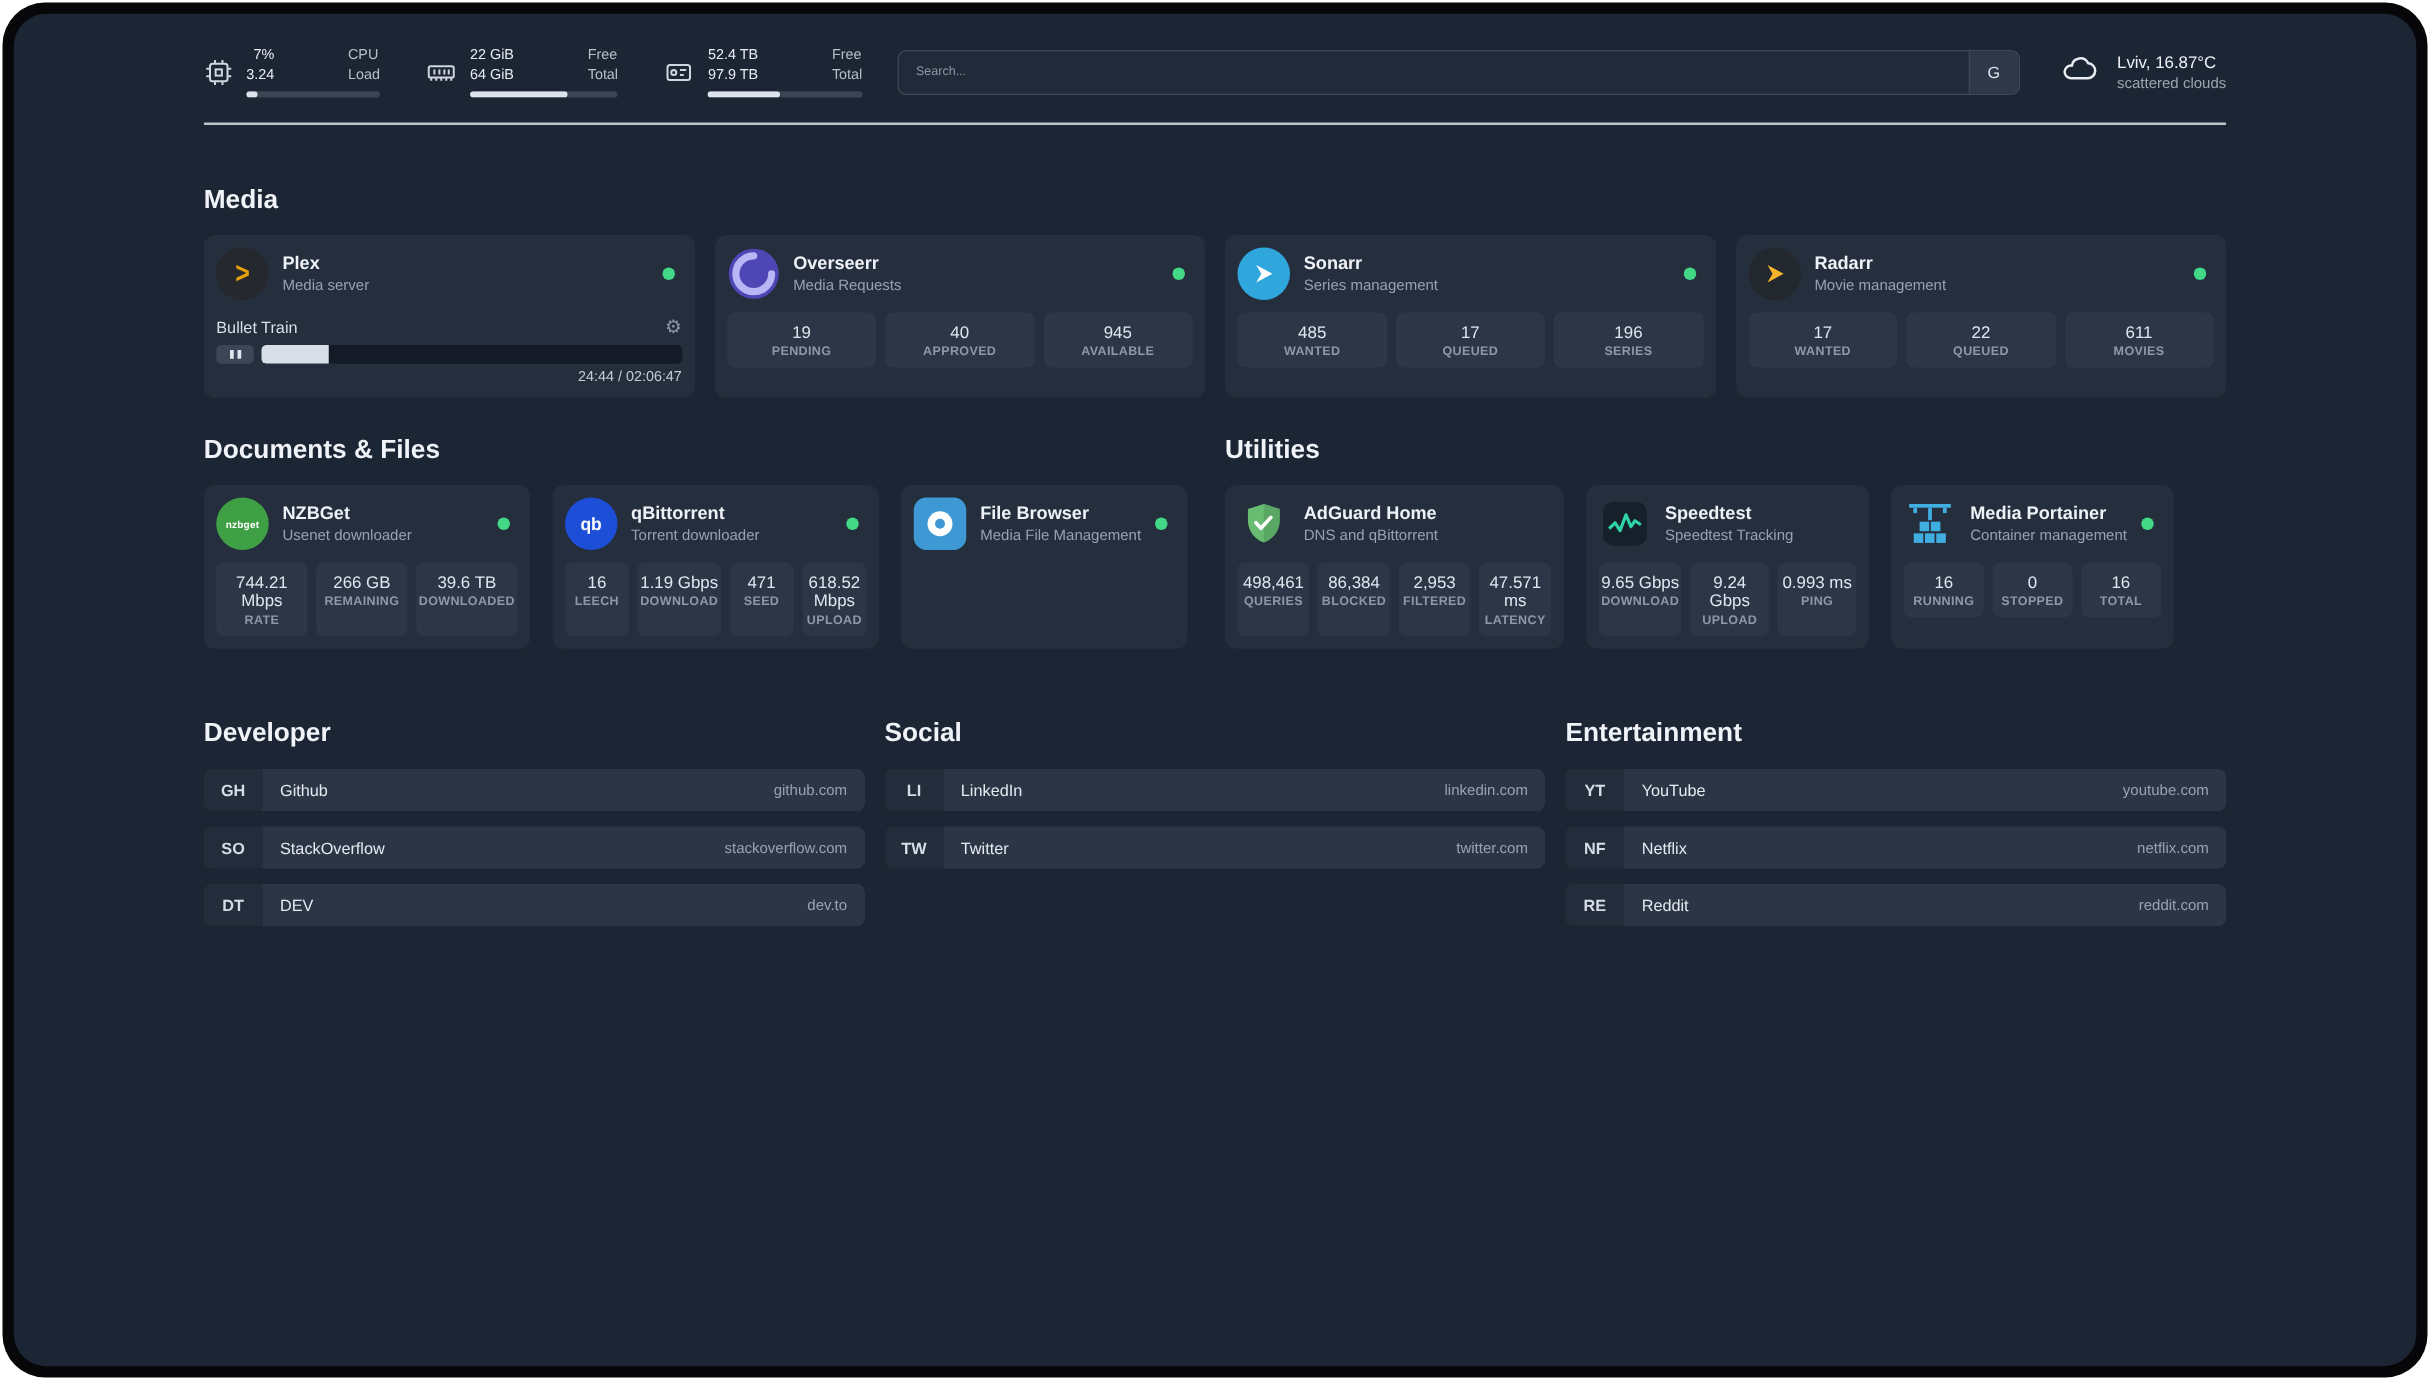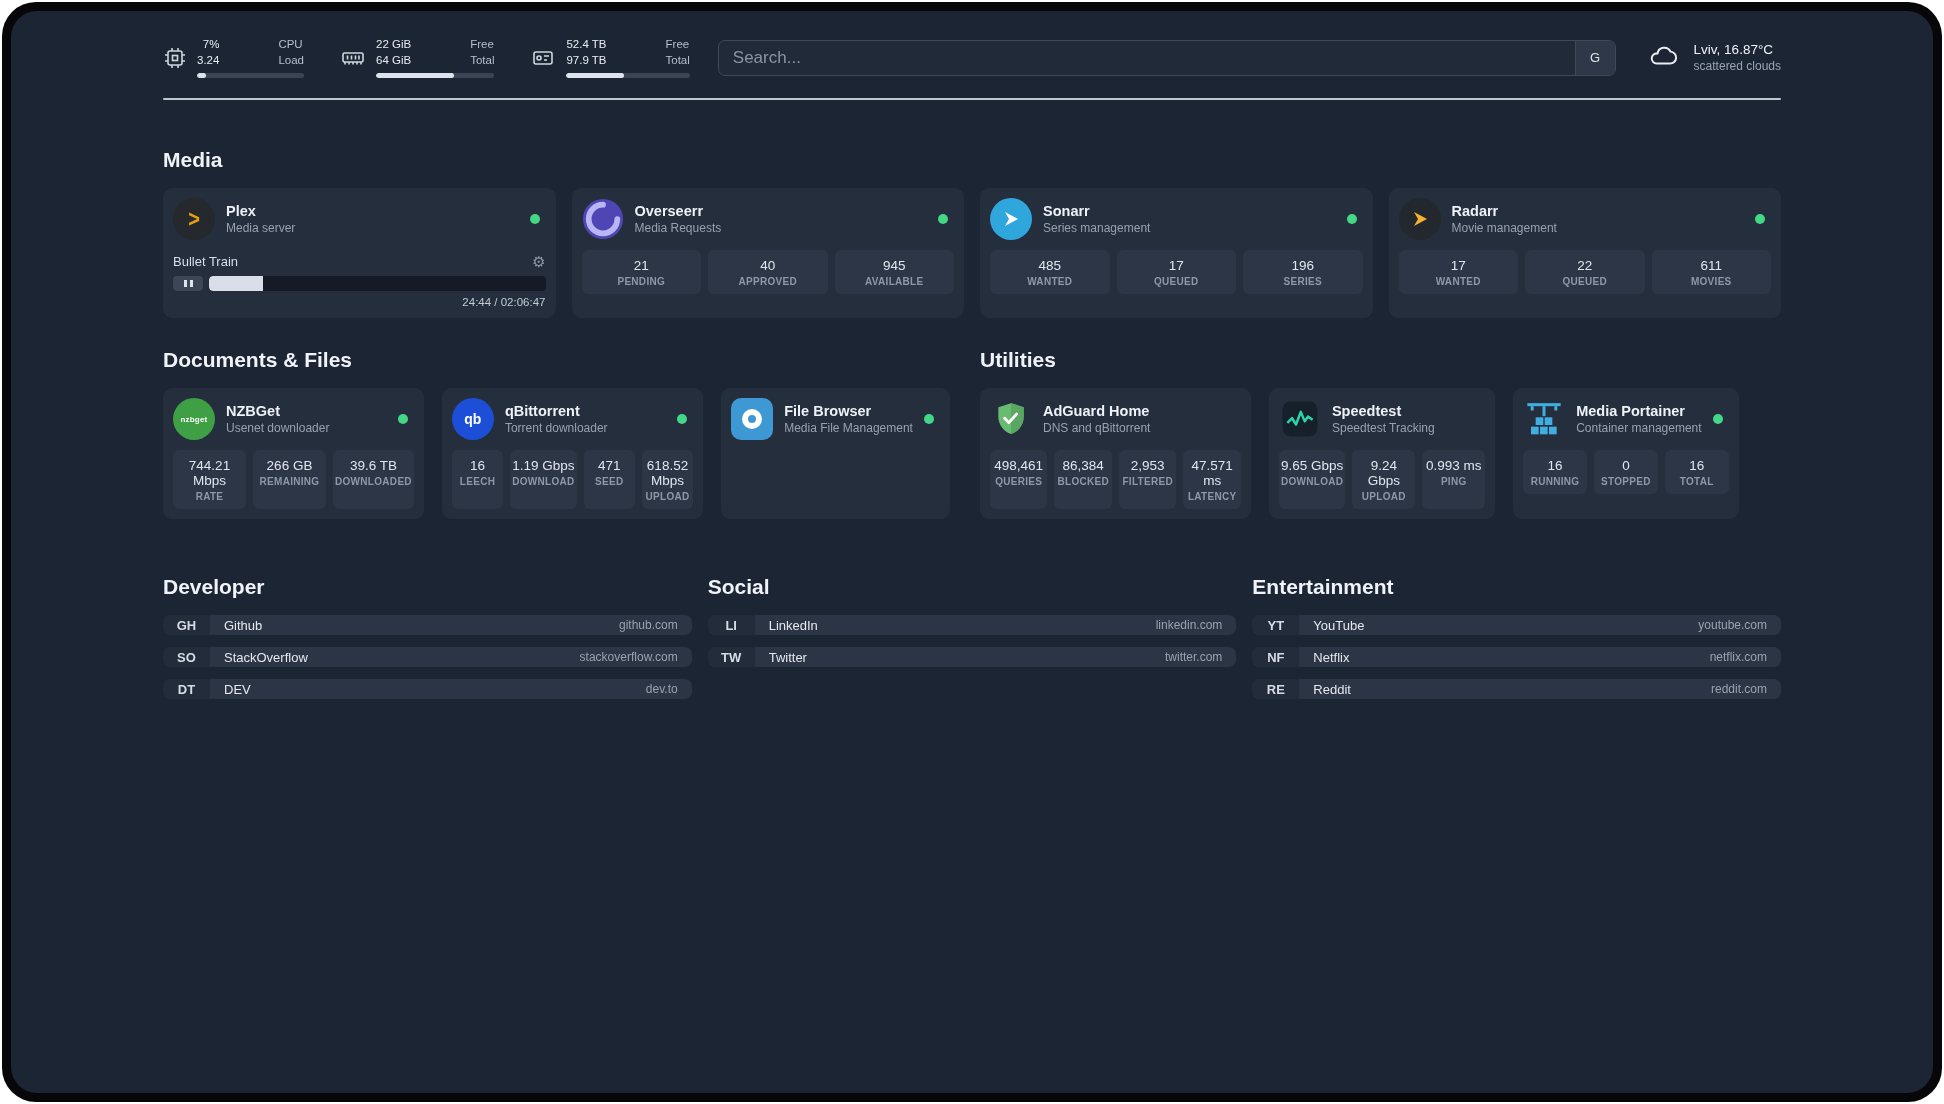--- a/index.html
+++ b/index.html
@@ -36,21 +36,21 @@
   .res-bar { height: 5px; background: #3a4453; border-radius: 3px; margin-top: 5px; overflow: hidden; }
   .res-bar i { display: block; height: 100%; background: #dde3ec; border-radius: 3px; }
 
   .search-wrap {
     flex: 1; margin: 0 28px; height: 36px;
     display: flex; align-items: stretch;
     background: #212a38; border: 1px solid #3e4857; border-radius: 7px; overflow: hidden;
   }
   .search-input {
     flex: 1; background: transparent; border: 0; outline: none;
-    color: #cfd6df; font-size: 17px; padding: 0 14px;
+    color: #cfd6df; font-size: 10px; padding: 0 14px;
     font-family: "Liberation Sans", sans-serif;
   }
   .search-input::placeholder { color: #8b95a4; }
   .search-provider {
     width: 40px; border: 0; border-left: 1px solid #3e4857;
     background: #2e3848; color: #dfe5ec; font-size: 13px; cursor: pointer;
     font-family: "Liberation Sans", sans-serif;
   }
   .weather { display: flex; align-items: center; gap: 12px; }
   .w-loc { font-size: 13.5px; color: #eef2f7; }
@@ -104,21 +104,21 @@
   .nzbget-icon { background: #3f9f45; color: #fff; font-size: 8px; font-weight: 700; letter-spacing: .2px; }
   .qb-icon { background: #1d4ed8; color: #fff; font-weight: 700; font-size: 14px; }
   .fb-icon { background: #3d98d4; border-radius: 10px; }
   .fb-disk { width: 20px; height: 20px; background: #fff; border-radius: 50%; position: relative; display: block; }
   .fb-disk::after { content: ""; position: absolute; inset: 6px; background: #3d98d4; border-radius: 50%; }
   .plain-icon { background: transparent; border-radius: 8px; }
 
   
   .bookmarks { display: grid; grid-template-columns: 1fr 1fr 1fr; gap: 16px; margin-top: 56px; }
   .bm-list { display: flex; flex-direction: column; gap: 12px; margin-top: 16px; }
-  .bm-item { display: flex; height: 20px; border-radius: 7px; overflow: hidden; cursor: pointer; }
+  .bm-item { display: flex; height: 34px; border-radius: 7px; overflow: hidden; cursor: pointer; }
   .bm-abbr {
     width: 47px; flex: none; background: #222c3a; color: #d6dce5;
     font-size: 13px; font-weight: 600; display: flex; align-items: center; justify-content: center;
   }
   .bm-bar { flex: 1; background: #2b3545; display: flex; align-items: center; padding: 0 14px; }
   .bm-name { font-size: 13px; color: #e4e9f0; }
   .bm-domain { margin-left: auto; font-size: 12px; color: #98a2b1; }
 </style>
 </head>
 <body>
@@ -268,21 +268,21 @@
             </svg>
           </div>
           <div>
             <div class="svc-name">Overseerr</div>
             <div class="svc-sub">Media Requests</div>
           </div>
           <span class="dot"></span>
         </div>
         <div class="stats-row">
           <div class="stat">
-            <div class="stat-value">21</div>
+            <div class="stat-value">19</div>
             <div class="stat-label">PENDING</div>
           </div>
           <div class="stat">
             <div class="stat-value">40</div>
             <div class="stat-label">APPROVED</div>
           </div>
           <div class="stat">
             <div class="stat-value">945</div>
             <div class="stat-label">AVAILABLE</div>
           </div>

